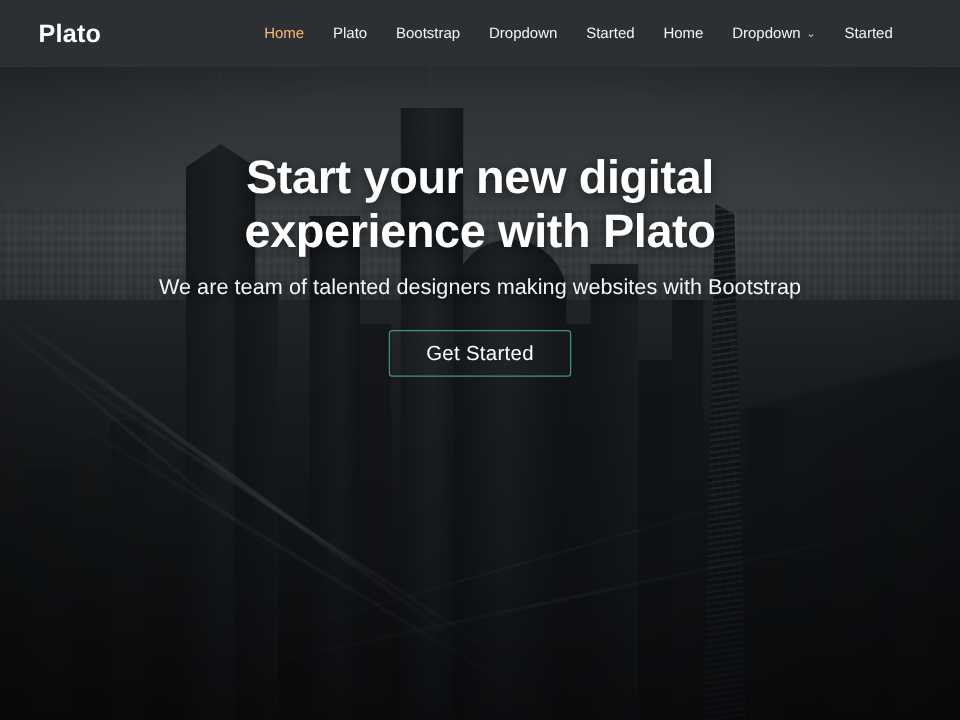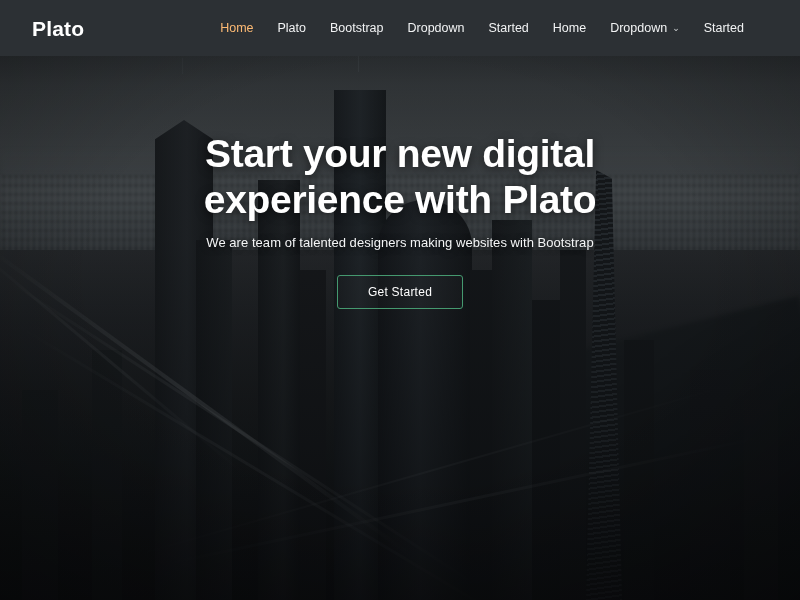--- a/index.html
+++ b/index.html
@@ -149,35 +149,35 @@
     font-weight:bold;
     line-height:1.16;
     text-align:center;
     letter-spacing:-.3px;
     max-width:520px;
     text-shadow:0 2px 10px rgba(0,0,0,.55);
   }
   .subhead {
     margin-top:13px;
     color:#f4f5f6;
-    font-size:13px;
+    font-size:18px;
     font-weight:normal;
     text-align:center;
     letter-spacing:.05px;
     text-shadow:0 1px 7px rgba(0,0,0,.6);
   }
   .cta {
     margin-top:25px;
     display:inline-block;
     padding:10px 30px;
     border:1px solid #45996f;
     border-radius:3px;
     background:rgba(255,255,255,.02);
     color:#ffffff;
-    font-size:12px;
+    font-size:17px;
     letter-spacing:.25px;
     cursor:pointer;
     line-height:1;
   }
 </style>
 </head>
 <body>
 
 <div class="hero">
 

